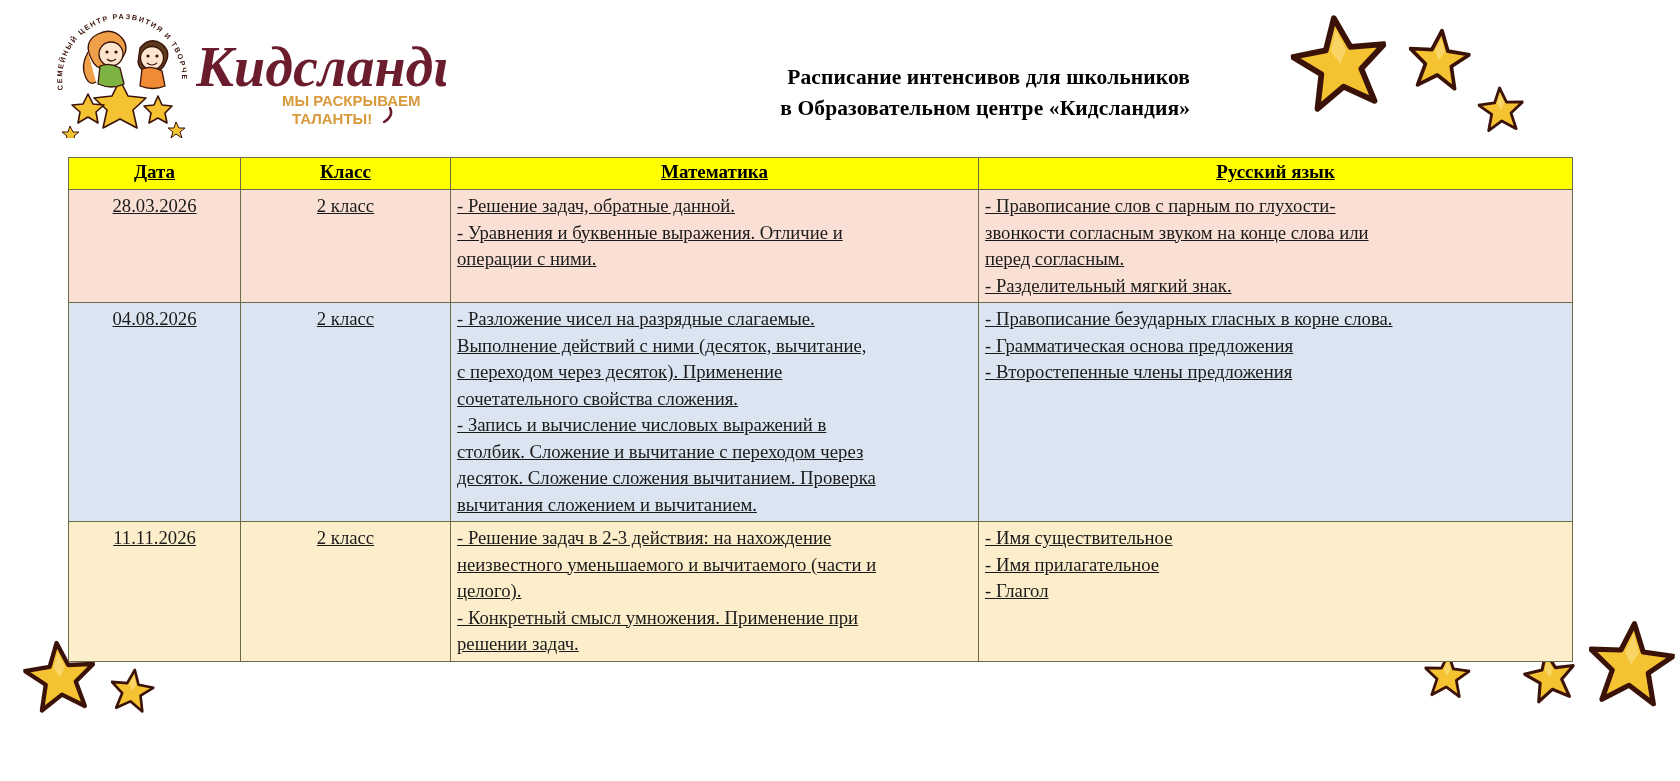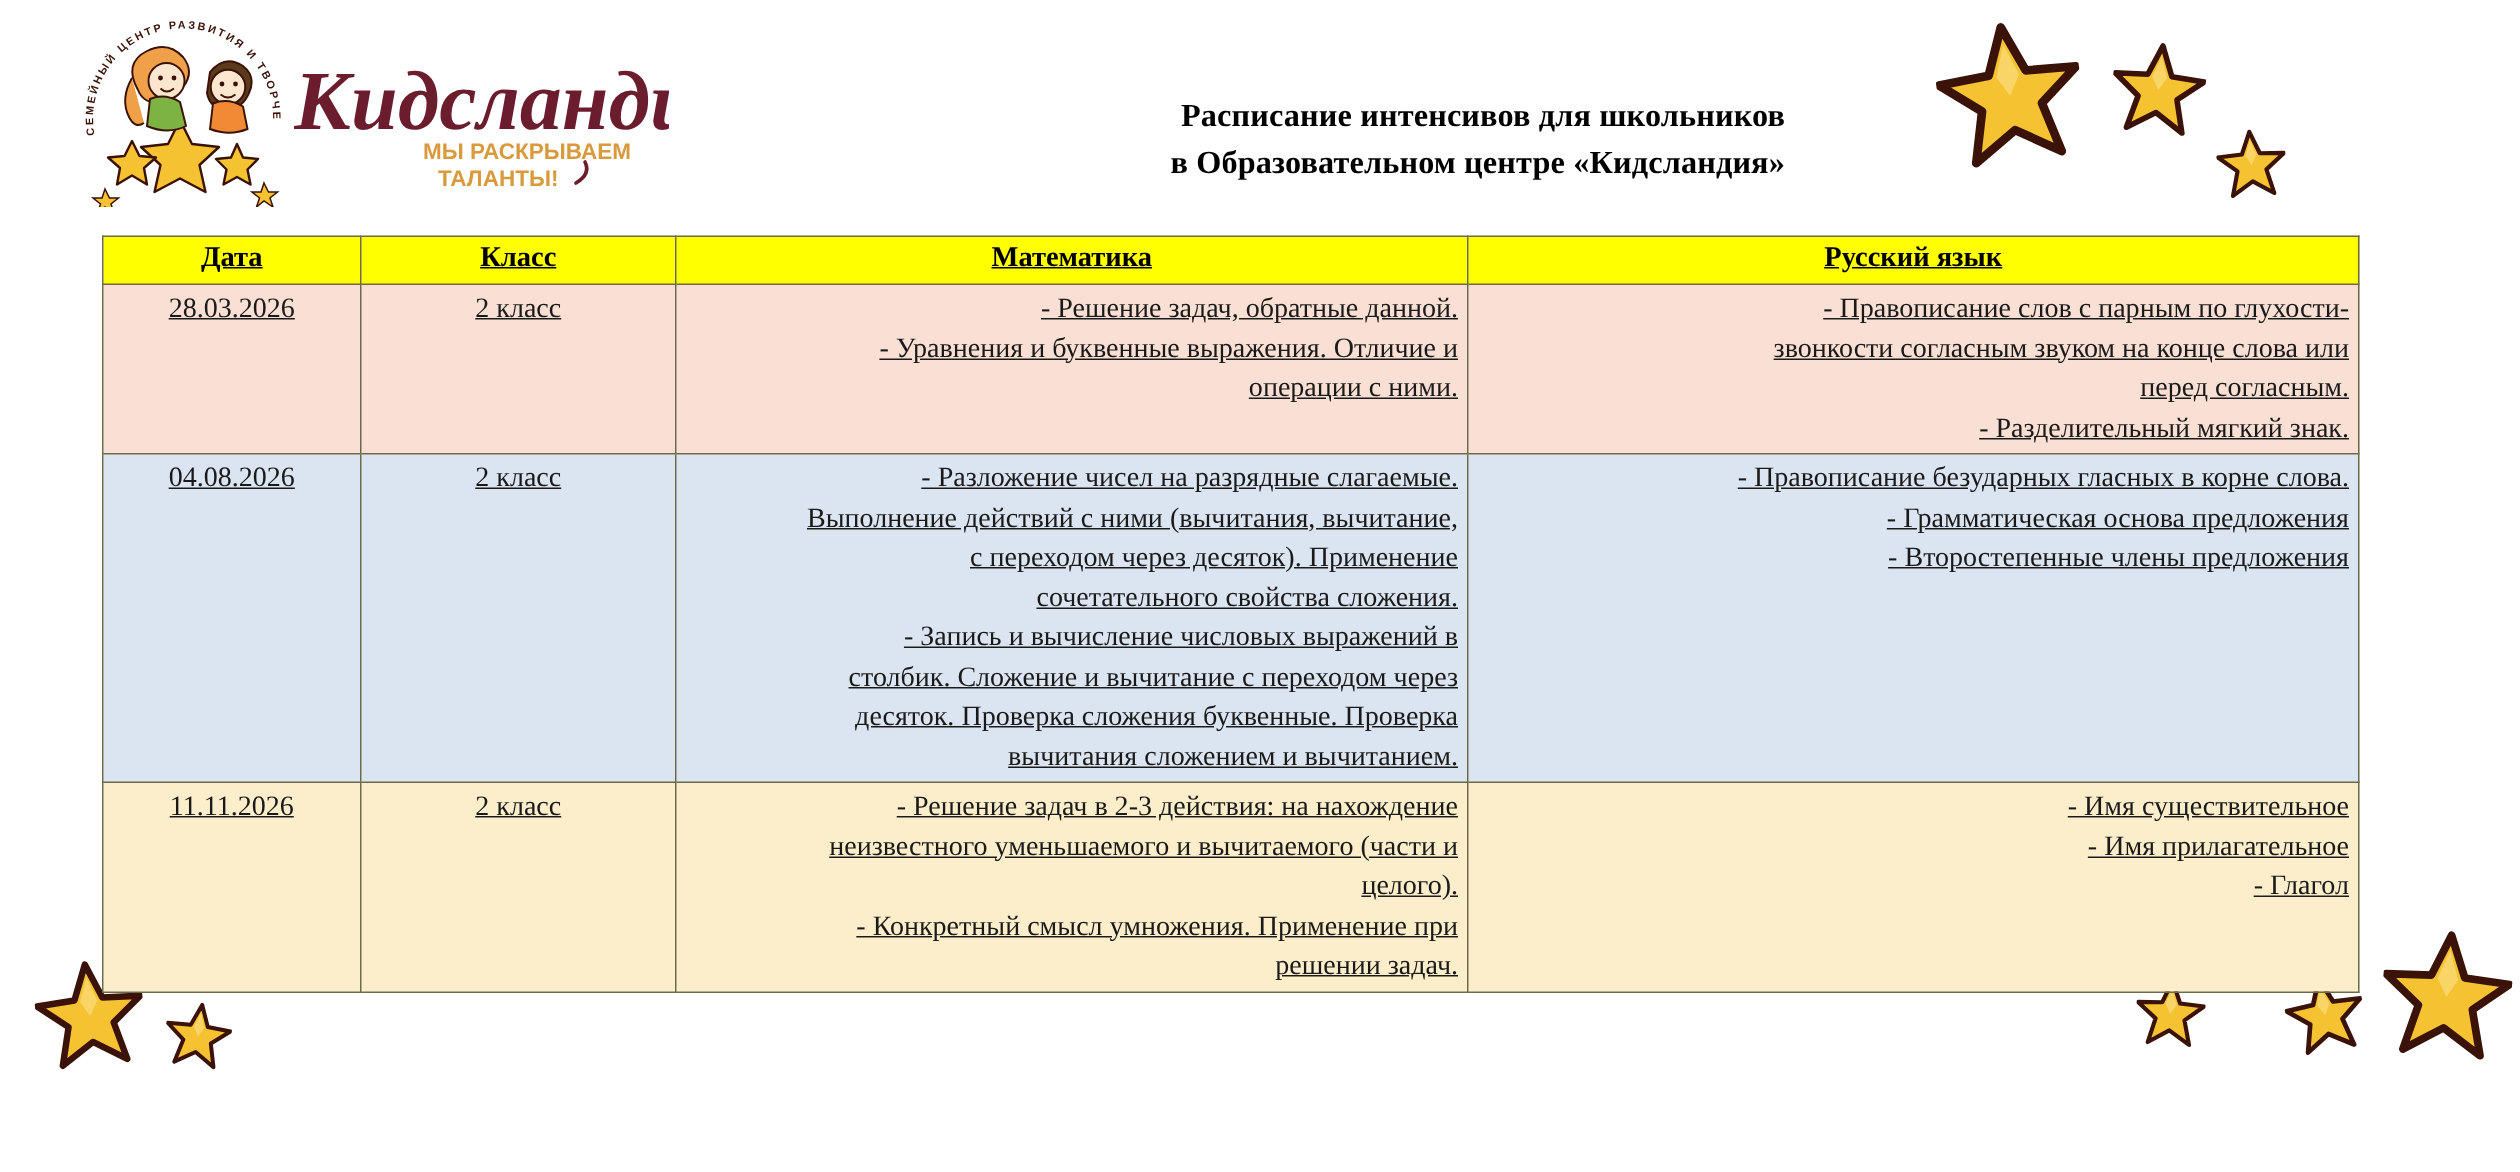--- a/index.html
+++ b/index.html
@@ -106,21 +106,21 @@
     font-size: 18.7px;
     line-height: 26.5px;
     text-align: center;
   }
   td.cell-date,
   td.cell-grade {
     white-space: nowrap;
     margin-top: 28px;
   }
   .cell-lines > div {
-    text-align: right;
+    text-align: left;
   }
 
   .row-a td { background: #fae0d4; }
   .row-b td { background: #dbe5f1; }
   .row-c td { background: #fdeecb; }
 </style>
 </head>
 <body>
 
 <div id="stars-layer">
@@ -244,26 +244,26 @@
             <div>звонкости согласным звуком на конце слова или</div>
             <div>перед согласным.</div>
             <div>- Разделительный мягкий знак.</div>
           </td>
         </tr>
         <tr class="row-b">
           <td class="cell-date">04.08.2026</td>
           <td class="cell-grade">2 класс</td>
           <td class="cell-lines">
             <div>- Разложение чисел на разрядные слагаемые.</div>
-            <div>Выполнение действий с ними (вычитания, вычитание,</div>
+            <div>Выполнение действий с ними (десяток, вычитание,</div>
             <div>с переходом через десяток). Применение</div>
             <div>сочетательного свойства сложения.</div>
             <div>- Запись и вычисление числовых выражений в</div>
             <div>столбик. Сложение и вычитание с переходом через</div>
-            <div>десяток. Проверка сложения буквенные. Проверка</div>
+            <div>десяток. Сложение сложения вычитанием. Проверка</div>
             <div>вычитания сложением и вычитанием.</div>
           </td>
           <td class="cell-lines">
             <div>- Правописание безударных гласных в корне слова.</div>
             <div>- Грамматическая основа предложения</div>
             <div>- Второстепенные члены предложения</div>
           </td>
         </tr>
         <tr class="row-c">
           <td class="cell-date">11.11.2026</td>

